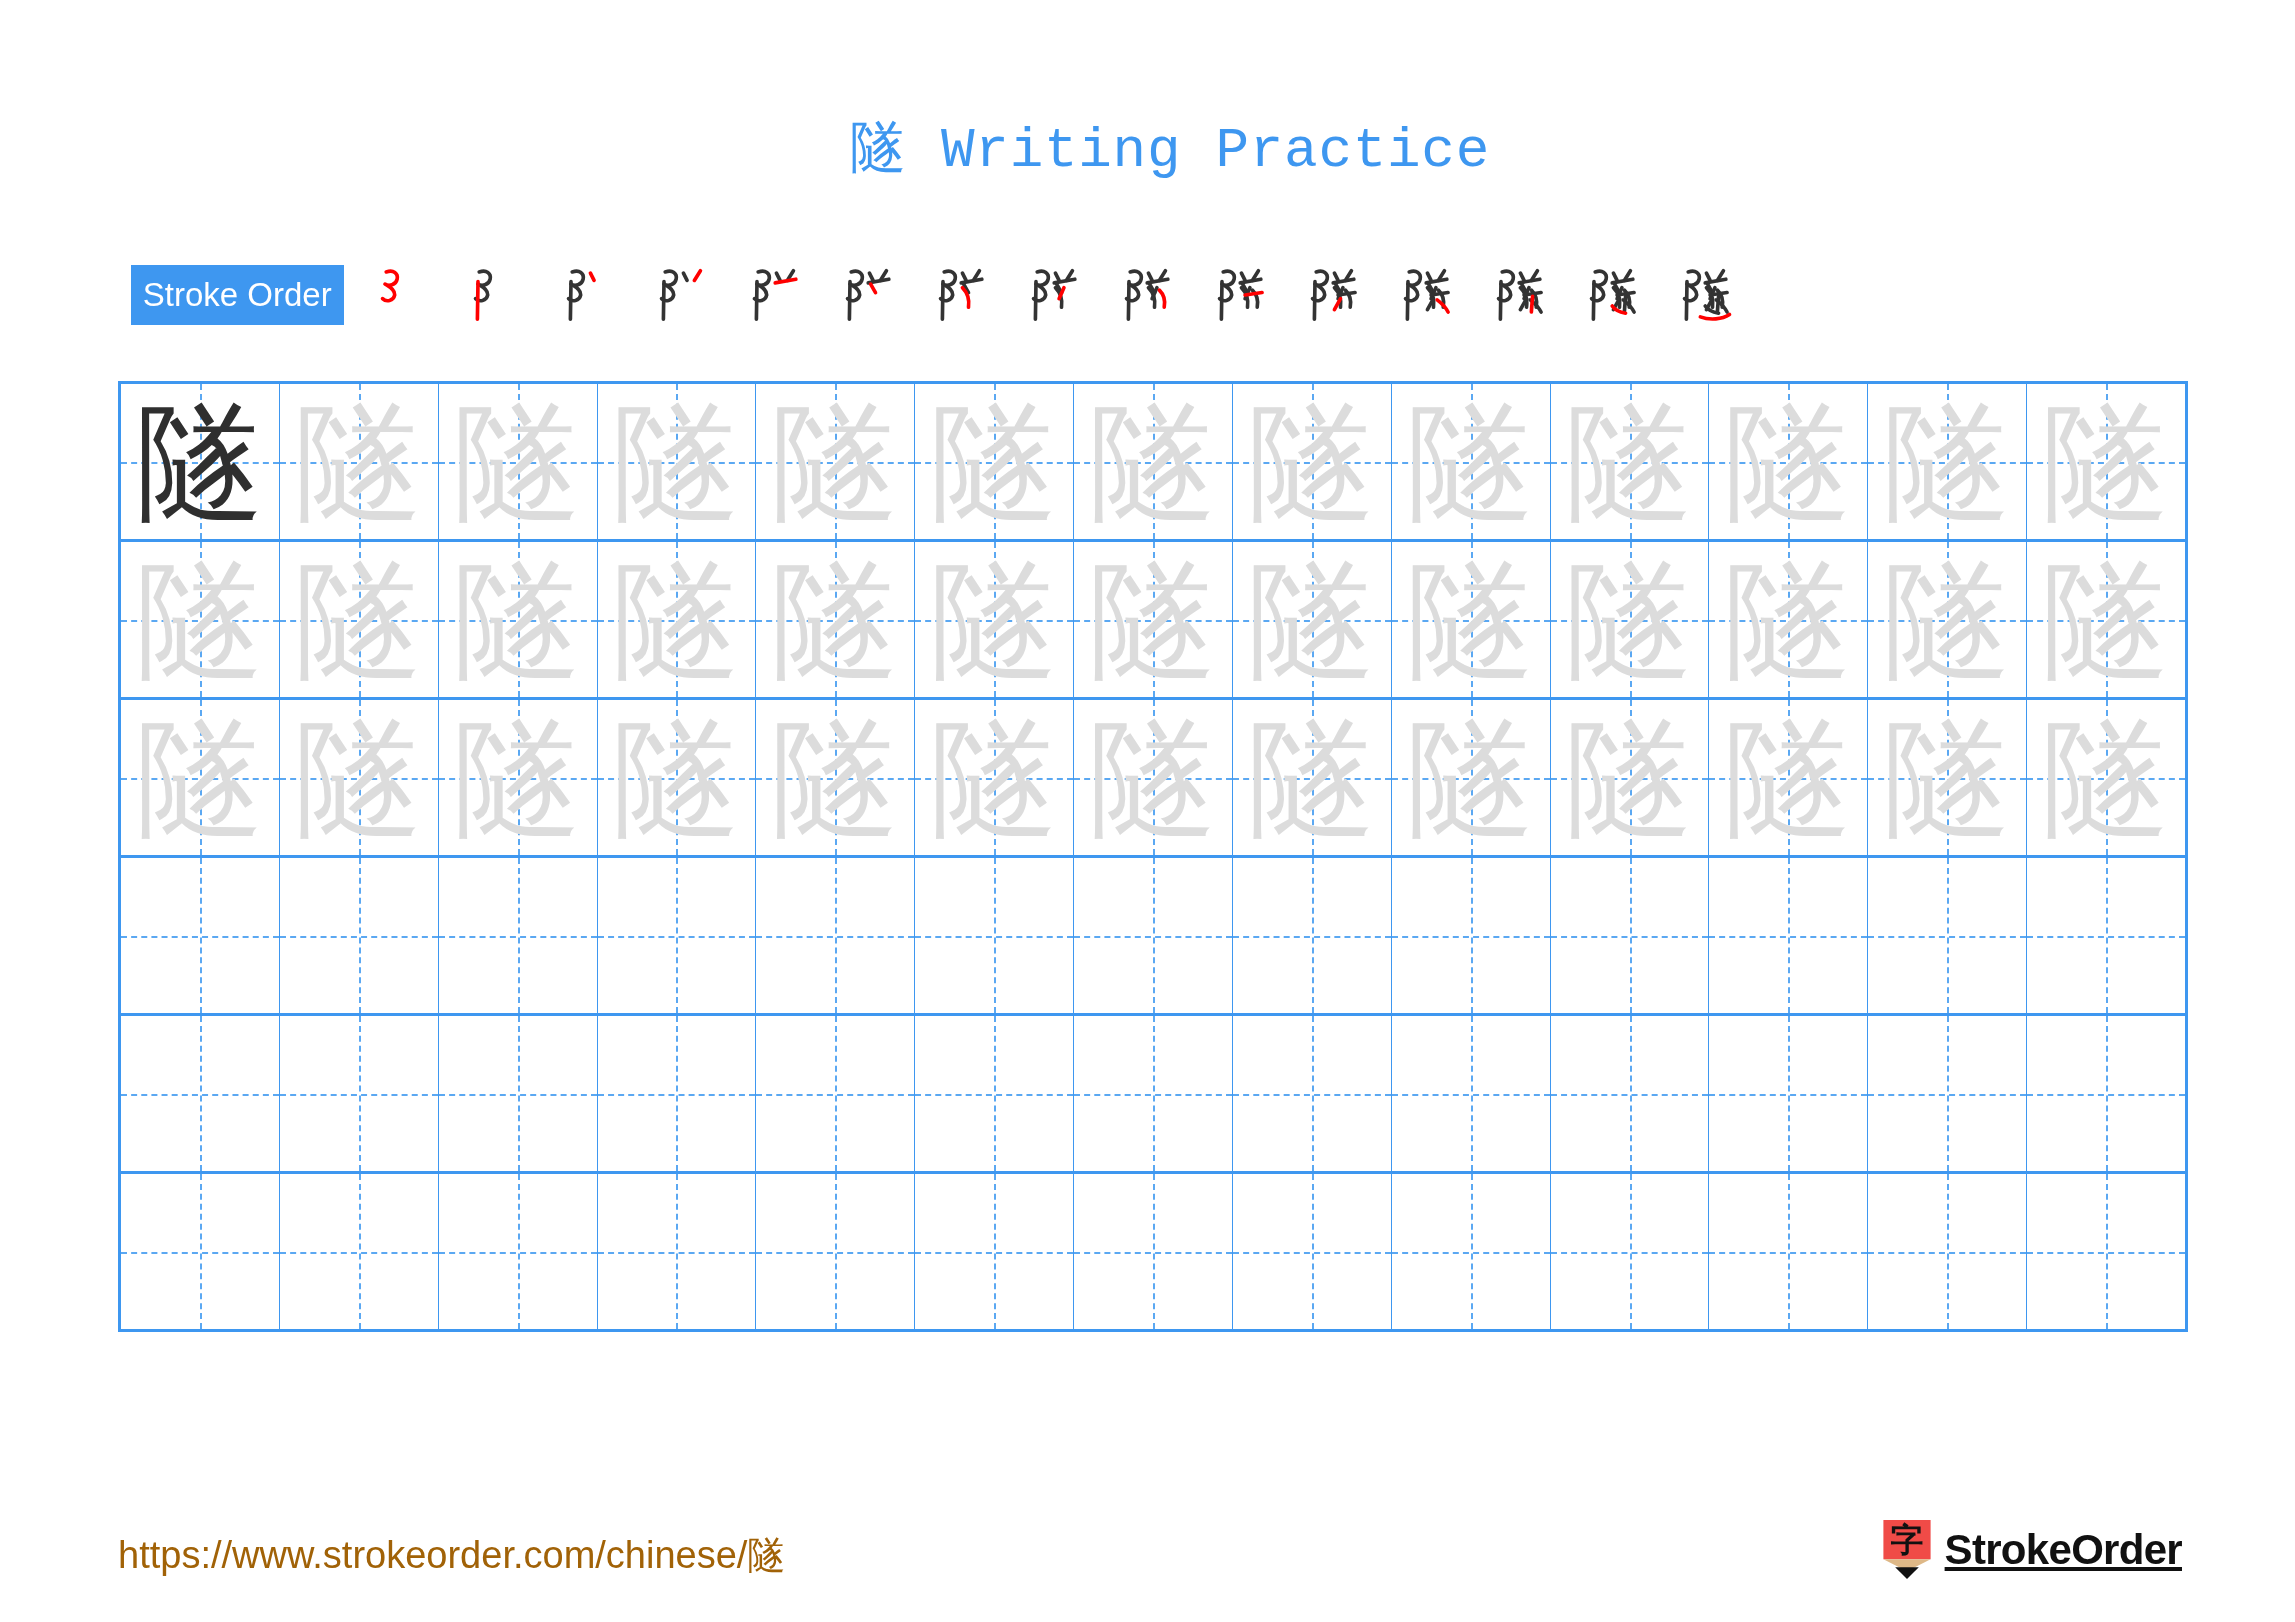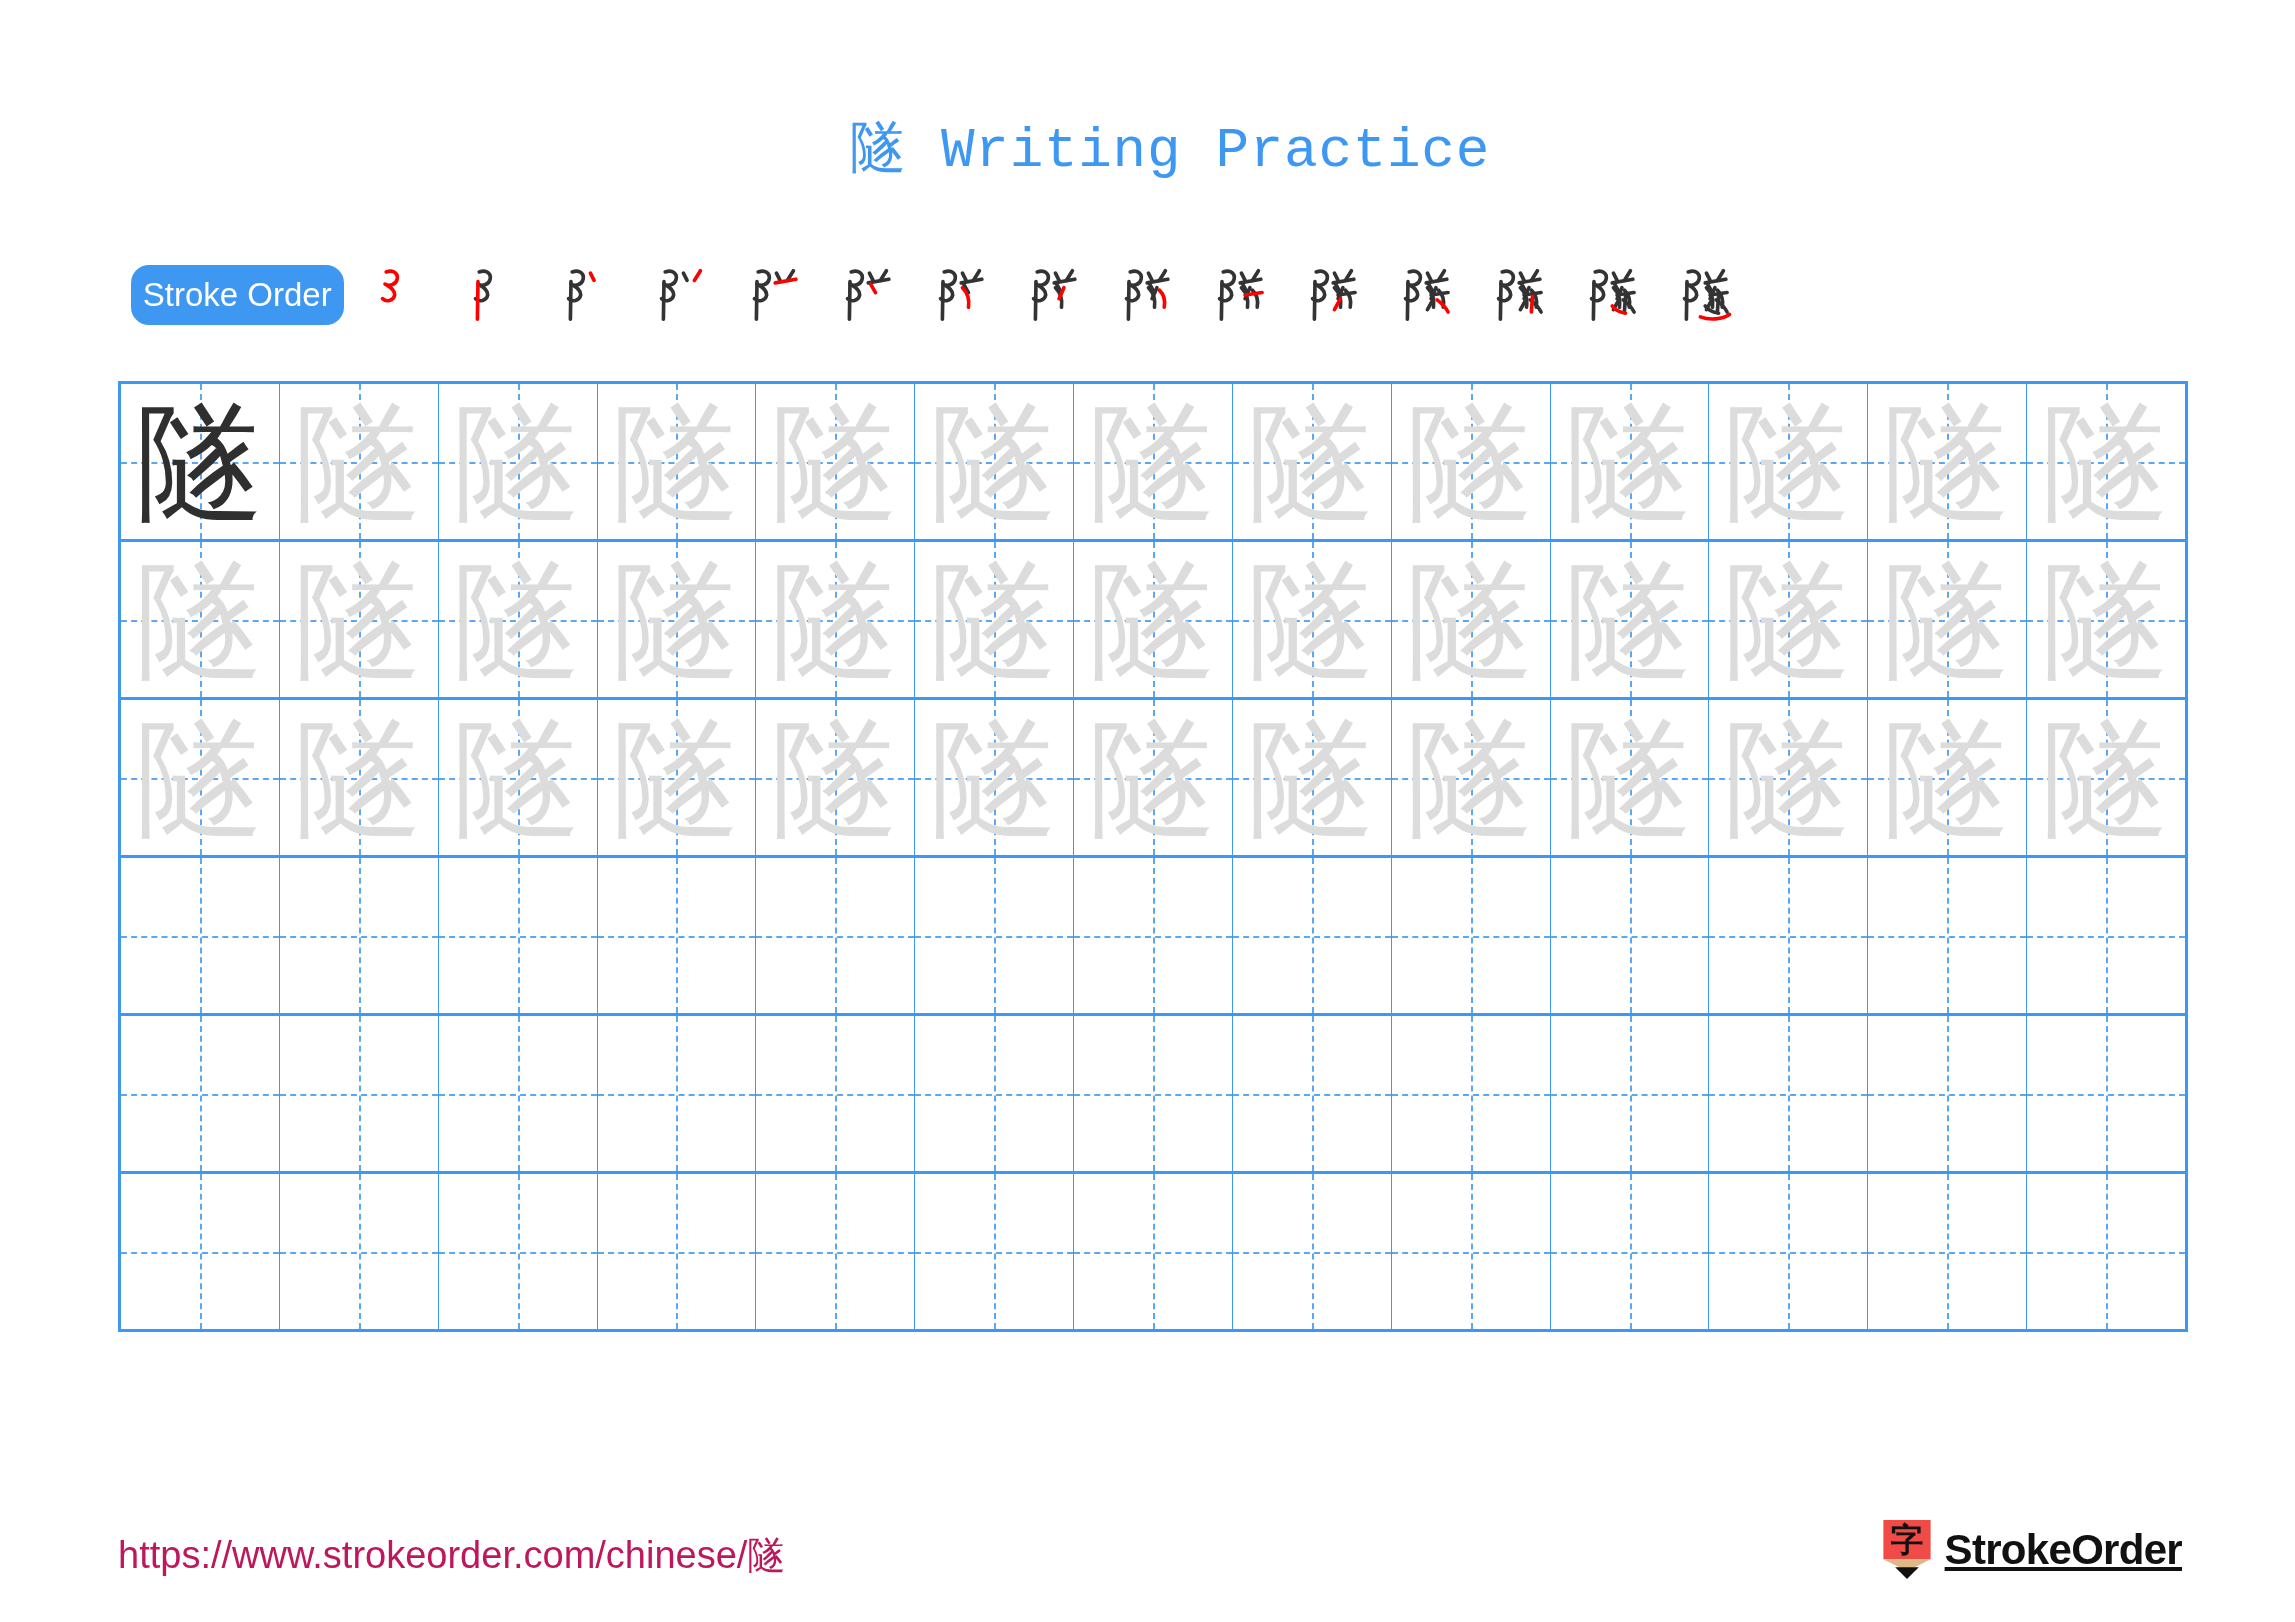--- a/index.html
+++ b/index.html
@@ -42,21 +42,21 @@
     height: 72px;
     display: flex;
     align-items: center;
   }
   #stroke-order-badge {
     background: #3E97F0;
     color: #ffffff;
     font-size: 33px;
     line-height: 1;
     padding: 13px 11.8px 14.4px 11.8px;
-    border-radius: 18px;
+    border-radius: 0;
     white-space: nowrap;
     flex: 0 0 auto;
   }
   #stroke-steps {
     display: flex;
     align-items: center;
     margin-left: 11.8px;
     flex: 0 0 auto;
   }
   .stroke-step {
@@ -139,21 +139,21 @@
   }
   .cell-char.solid { color: #2F2F2F; }
   .cell-char.trace { color: #DCDCDC; }
 
   
   #footer-url {
     position: absolute;
     left: 118px;
     top: 1530px;
     font-size: 38px;
-    color: #be185d;
+    color: #a16207;
     white-space: nowrap;
   }
   #footer-brand {
     position: absolute;
     right: 113px;
     top: 1517px;
     display: flex;
     align-items: center;
     height: 65px;
   }

